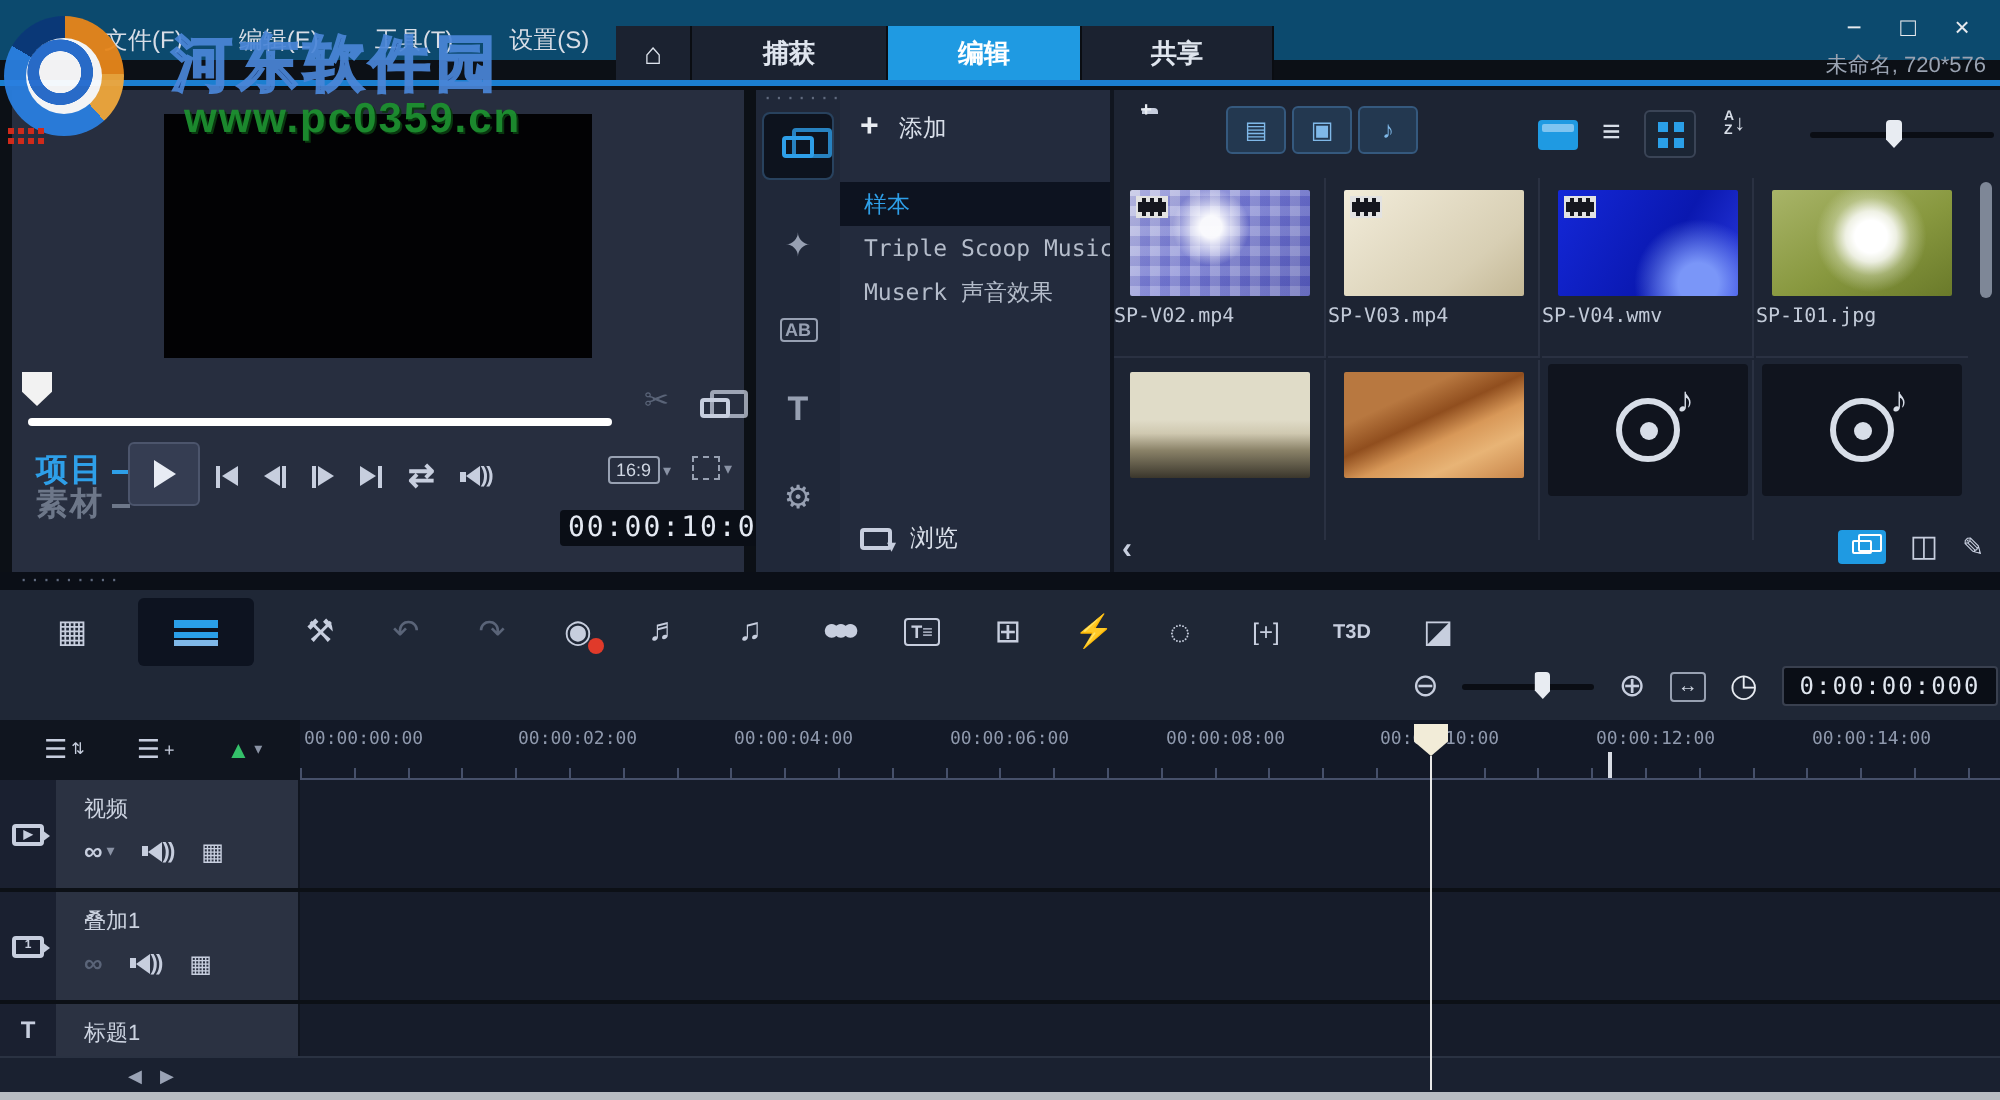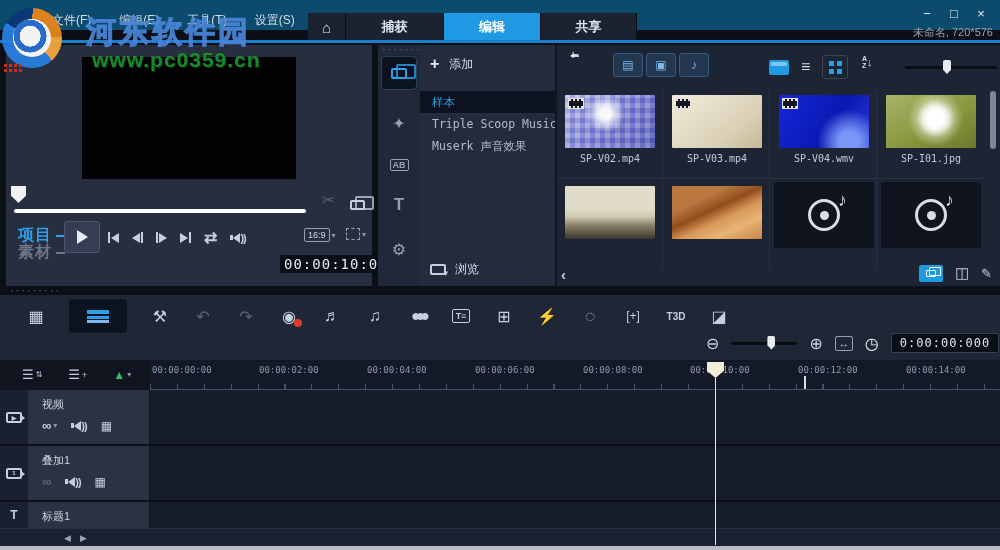--- a/index.html
+++ b/index.html
@@ -73,21 +73,21 @@
   .grid4 { width:5px; height:5px; background:#2a9fe8; box-shadow:8px 0 #2a9fe8, 0 8px #2a9fe8, 8px 8px #2a9fe8; }
   .view-grid-box { width:26px; height:24px; background:#1b2534; border:1px solid #3a4456; border-radius:3px;
                    display:flex; align-items:flex-start; justify-content:flex-start; padding:5px 0 0 6px; }
   .sort-ico { display:flex; align-items:center; color:#d8dee8; }
   .sort-col { display:flex; flex-direction:column; font-size:7px; line-height:7px; font-weight:bold; }
   .slider-track { height:3px; background:#0a0d14; border-radius:2px; position:relative; }
   .slider-thumb { position:absolute; top:-6px; width:8px; height:14px; background:#e8ecf2; border-radius:2px;
                   clip-path:polygon(0 0,100% 0,100% 70%,50% 100%,0 70%); }
   .cell { position:absolute; width:106px; height:90px; border-right:1px solid #2a3142; border-bottom:1px solid #2a3142; }
   .tile { position:absolute; left:8px; top:6px; width:90px; height:53px; border-radius:1px; }
-  .tile-label { position:absolute; left:0; top:64px; width:106px; text-align:center; color:#c2cad8;
+  .tile-label { position:absolute; left:0; top:64px; width:106px; color:#c2cad8;
                 font-family:"DejaVu Sans Mono", monospace; font-size:10px; }
   .badge-film { position:absolute; left:3px; top:3px; width:16px; height:11px; background:#15161e; border:1px solid #e2e2e2;
       background-image:repeating-linear-gradient(to right,#e2e2e2 0 2px,transparent 2px 4px),
                        repeating-linear-gradient(to right,#e2e2e2 0 2px,transparent 2px 4px);
       background-size:100% 2px; background-position:0 0,0 100%; background-repeat:no-repeat; }
   .tile-audio { position:absolute; left:3px; top:2px; width:100px; height:66px; background:#10141e; border-radius:2px;
                 display:flex; align-items:center; justify-content:center; }
   .disc { position:relative; width:32px; height:32px; border:3px solid #d8dee8; border-radius:50%; }
   .disc::after { content:""; position:absolute; left:50%; top:50%; width:9px; height:9px; margin:-4.5px 0 0 -4.5px;
                  background:#d8dee8; border-radius:50%; }

